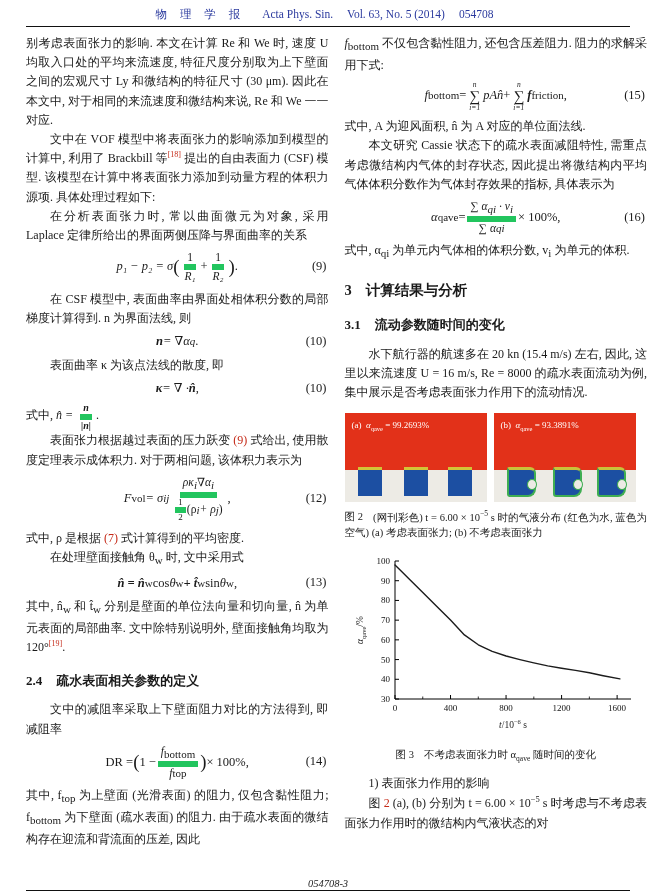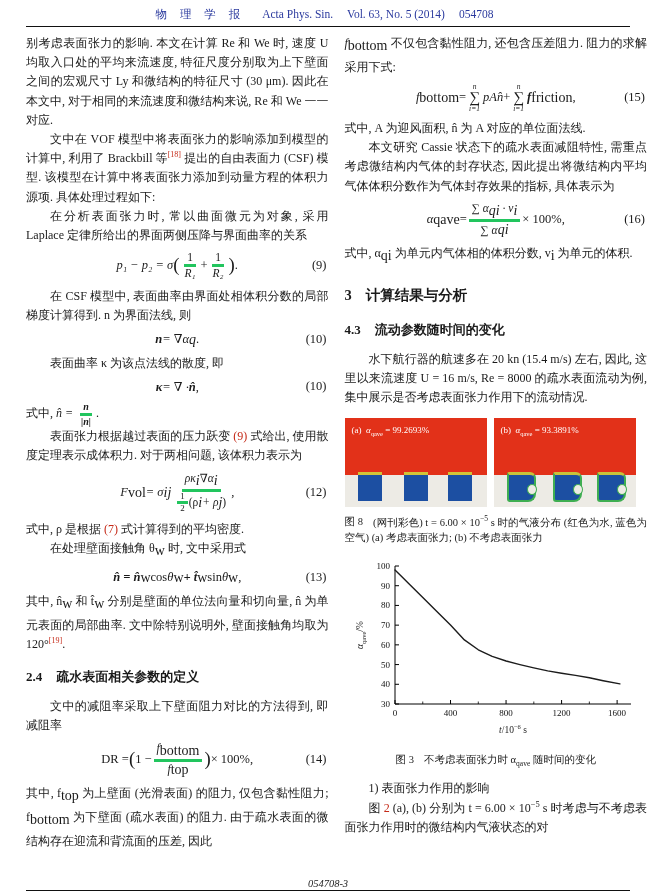--- a/index.html
+++ b/index.html
@@ -12,35 +12,35 @@
   .hdr .cn{letter-spacing:5px;margin-right:10px;}
   .hdr .seg{margin:0 7px;}
   .hdr-rule{border-top:1.6px solid #111;margin:4px 26px 0 26px;}
   
   .cols{display:flex;gap:16px;padding:7px 9px 0 26px;}
   .col{flex:1;min-width:0;font-size:12px;line-height:1.6;text-align:justify;}
   p{margin:0;}
   .ind{text-indent:2em;}
   .ref{color:#c52a18;}
   sup.ref{font-size:8px;}
-  sub.sb{font-size:14px;}
+  sub.sb{font-size:11px;}
   sup.sp{font-size:8.5px;}
   .it{font-style:italic;}
   .bv{font-style:italic;font-weight:bold;}
   
   .h-sub{font-weight:bold;font-size:13px;margin:13px 0 9px 0;}
   .h-sec{font-weight:bold;font-size:14.5px;margin:16px 0 10px 0;}
   .h-num{margin-right:14px;}
   
   .eq{position:relative;display:flex;justify-content:center;align-items:center;margin:6px 0;font-size:12.5px;line-height:1.25;}
   .eq .body{font-style:italic;display:inline-flex;align-items:center;flex-wrap:nowrap;white-space:nowrap;}
   .eq .rm{font-style:normal;}
   .eqno{position:absolute;right:2px;top:50%;transform:translateY(-50%);font-style:normal;}
   .frac{display:inline-flex;flex-direction:column;align-items:center;vertical-align:middle;margin:0 2px;line-height:1.15;font-size:11.5px;}
-  .frac>.num{border-bottom:3px solid #22c55e;padding:0 3px;text-align:center;}
+  .frac>.num{border-bottom:6px solid #22c55e;padding:0 3px;text-align:center;}
   .frac>.den{padding:0 3px;text-align:center;display:inline-flex;align-items:center;}
   .frac.sm{font-size:9px;line-height:1.05;margin:0 1px;}
   .frac.inline{font-size:10px;}
   .sum{display:inline-flex;flex-direction:column;align-items:center;vertical-align:middle;line-height:1;margin:0 3px;}
   .sum .lim{font-size:7.5px;font-style:italic;}
   .sum .sig{font-size:15px;font-style:normal;}
   .bigp{font-style:normal;font-size:150%;font-weight:400;transform:translateY(-1px);}
   
   .fig2{margin:10px 0 4px 0;}
   .fig2-panels{display:flex;gap:7px;}
@@ -245,21 +245,21 @@
             </span>
           </span>
           <span class="rm"> × 100%,</span>
         </span>
       <span class="eqno">(16)</span>
     </div>
 
     <p><span>式中, α</span><sub class="sb">qi</sub><span> 为单元内气体相的体积分数, v</span><sub class="sb">i</sub><span> 为单元的体积.</span></p>
 
     <div class="h-sec"><span class="h-num">3</span><span>计算结果与分析</span></div>
-    <div class="h-sub"><span class="h-num">4.3</span><span>流动参数随时间的变化</span></div>
+    <div class="h-sub"><span class="h-num">3.1</span><span>流动参数随时间的变化</span></div>
 
     <p class="ind">水下航行器的航速多在 20 kn (15.4 m/s) 左右, 因此, 这里以来流速度 U = 16 m/s, Re = 8000 的疏水表面流动为例, 集中展示是否考虑表面张力作用下的流动情况.</p>
 
     <div class="fig2">
       <div class="fig2-panels">
         <div class="fig2-panel">
           <div class="fig2-water">
             <span class="fig2-label"><span>(a)</span>&nbsp;&nbsp;<span class="it">α</span><sub>qave</sub><span> = 99.2693%</span></span>
           </div>
           <span class="pocket pa1"></span>
@@ -275,21 +275,21 @@
             </span>
           <span class="pocket pb pa2">
               <span class="bite"></span>
             </span>
           <span class="pocket pb pa3">
               <span class="bite"></span>
             </span>
         </div>
       </div>
       <div class="figcap">
-        <span class="lab">图 8</span><span>(网刊彩色) t = 6.00 × 10</span><sup>−5</sup><span> s 时的气液分布 (红色为水, 蓝色为空气)</span><span>  (a) 考虑表面张力; (b) 不考虑表面张力</span>
+        <span class="lab">图 2</span><span>(网刊彩色) t = 6.00 × 10</span><sup>−5</sup><span> s 时的气液分布 (红色为水, 蓝色为空气)</span><span>  (a) 考虑表面张力; (b) 不考虑表面张力</span>
       </div>
     </div>
 
     <div class="fig3">
       <svg id="fig3-svg" width="290" height="184" viewBox="0 0 290 184">
         <g id="fig3-plot">
             <line x1="44" y1="10" x2="44" y2="148" stroke="#000" stroke-width="1"></line>
             <line x1="44" y1="148" x2="280" y2="148" stroke="#000" stroke-width="1"></line>
             <line x1="44" y1="148" x2="48" y2="148" stroke="#000" stroke-width="1"></line>
             <text x="39" y="151" text-anchor="end" font-size="9" font-family="&quot;Liberation Serif&quot;,&quot;DejaVu Serif&quot;,serif" fill="#111">30</text>

